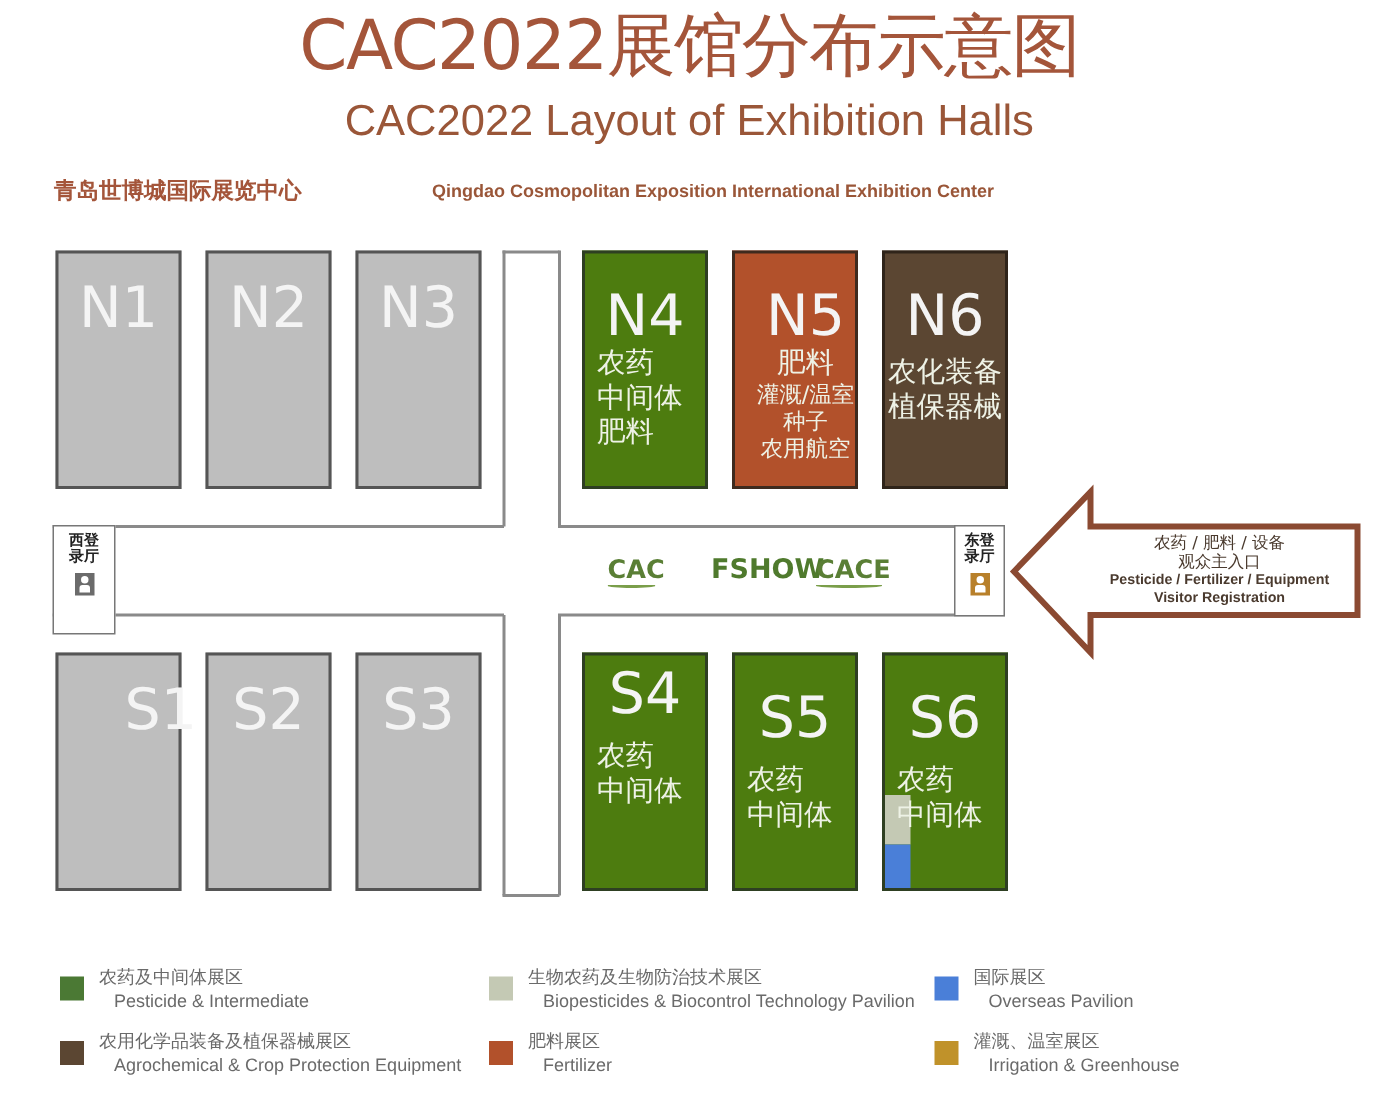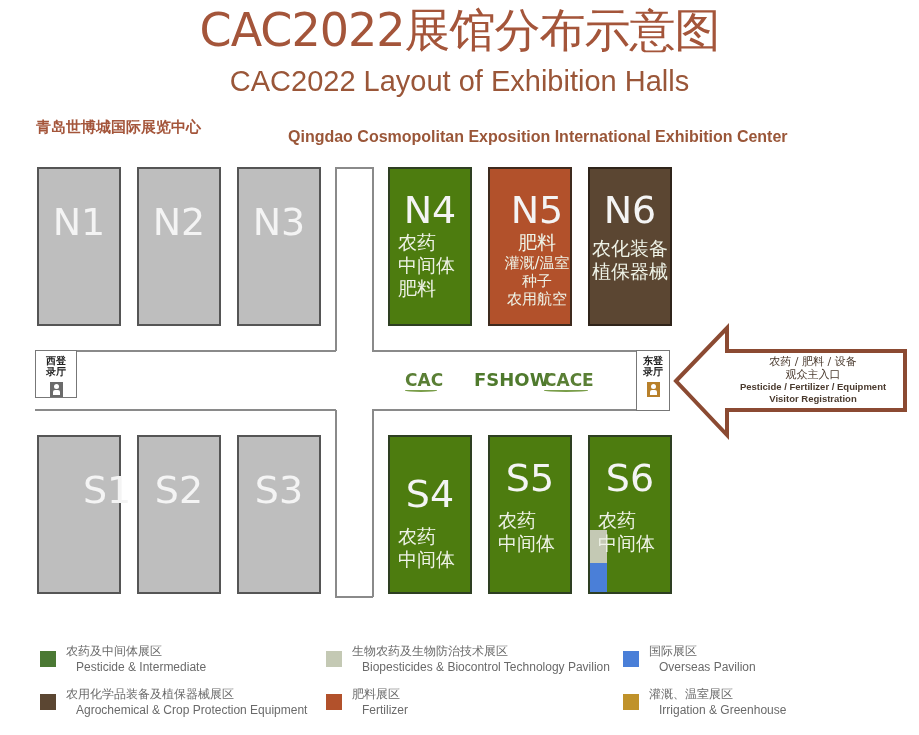--- a/index.html
+++ b/index.html
@@ -2,24 +2,24 @@
 <html><head>
 <meta charset="utf-8">
 <style>
   * { box-sizing: border-box; margin: 0; padding: 0; }
   html, body { width: 919px; height: 735px; background: #ffffff; overflow: hidden; }
   body { position: relative; font-family: "DejaVu Sans", "Liberation Sans", sans-serif; }
   .abs { position: absolute; }
   .title-cn { left: 0; width: 919px; top: 2px; text-align: center; font-size: 46px; color: #a4553a; letter-spacing: -1px; font-family: "DejaVu Sans", sans-serif; line-height: 56px; }
   .title-en { left: 0; width: 919px; top: 63px; text-align: center; font-size: 29px; color: #9a5638; font-family: "Liberation Sans", sans-serif; line-height: 36px; }
   .venue-cn { left: 36px; top: 117px; font-size: 15px; font-weight: bold; color: #a4553a; font-family: "DejaVu Sans", sans-serif; line-height: 20px; }
-  .venue-en { left: 288px; top: 127px; font-size: 16px; font-weight: bold; color: #9a5638; font-family: "Liberation Sans", sans-serif; line-height: 20px; }
+  .venue-en { left: 288px; top: 117px; font-size: 12px; font-weight: bold; color: #9a5638; font-family: "Liberation Sans", sans-serif; line-height: 20px; }
 
   .hall { position: absolute; width: 84px; height: 159px; border: 2px solid #444; color: #fff; text-align: center; }
-  .hall .code { display: block; font-family: "DejaVu Sans", sans-serif; font-size: 38px; line-height: 42px; margin-top: 32px; color: #f4f4f4; }
+  .hall .code { display: block; font-family: "DejaVu Sans", sans-serif; font-size: 38px; line-height: 42px; margin-top: 15px; color: #f4f4f4; }
   .hall.gray { background: #bebebe; border-color: #555; }
   .hall.green { background: #4d7c0f; border-color: #2e3f22; }
   .hall.rust { background: #b2512b; border-color: #3e2a1e; }
   .hall.brown { background: #5b4632; border-color: #2f241a; }
   .hall .desc { display: block; font-size: 19px; line-height: 23px; color: #eef2e6; }
   .hall .desc.left { text-align: left; padding-left: 8px; }
   .hall .desc.small { font-size: 15px; line-height: 18px; }
 
   .line { position: absolute; background: #8a8a8a; }
   .reg-box { position: absolute; border: 1.5px solid #777; background: #fff; text-align: center; }
@@ -60,21 +60,21 @@
 
   <div class="line" style="left:335px; top:596px; width:38px; height:1.5px;"></div>
 
   <div class="line" style="left:35px; top:350px; width:301px; height:1.5px;"></div>
   <div class="line" style="left:372px; top:350px; width:298px; height:1.5px;"></div>
 
   <div class="line" style="left:35px; top:409px; width:301px; height:1.5px;"></div>
   <div class="line" style="left:372px; top:409px; width:298px; height:1.5px;"></div>
 </div>
 
-<div class="reg-box" style="left:35px; top:350px; width:42px; height:48px;">
+<div class="reg-box" style="left:35px; top:350px; width:42px; height:73px;">
   <span class="reg-label">西登</span>
   <span class="reg-label" style="margin-top:0">录厅</span>
   <span class="reg-icon" style="background:#6b6b6b;">
       <span class="head"></span>
       <span class="body"></span>
     </span>
 </div>
 
 <div class="reg-box" style="left:636px; top:350px; width:34px; height:61px;">
   <span class="reg-label">东登</span>
@@ -130,21 +130,21 @@
 <div class="hall gray" style="left:37px; top:435px;padding-left:44px;">
   <span class="code">S1</span>
 </div>
 <div class="hall gray" style="left:137px; top:435px;">
   <span class="code">S2</span>
 </div>
 <div class="hall gray" style="left:237px; top:435px;">
   <span class="code">S3</span>
 </div>
 <div class="hall green" style="left:388px; top:435px;">
-  <span class="code" style="margin-top:36px;">S4</span>
+  <span class="code" style="margin-top:4px;">S4</span>
   <span class="desc left" style="margin-top:10px;">农药</span>
   <span class="desc left">中间体</span>
 </div>
 <div class="hall green" style="left:488px; top:435px;">
   <span class="code" style="margin-top:20px;">S5</span>
   <span class="desc left" style="margin-top:10px;">农药</span>
   <span class="desc left">中间体</span>
 </div>
 <div class="hall green" style="left:588px; top:435px;">
   <div class="abs" style="left:0; top:93px; width:17px; height:33px; background:#c4c9b4;"></div>

